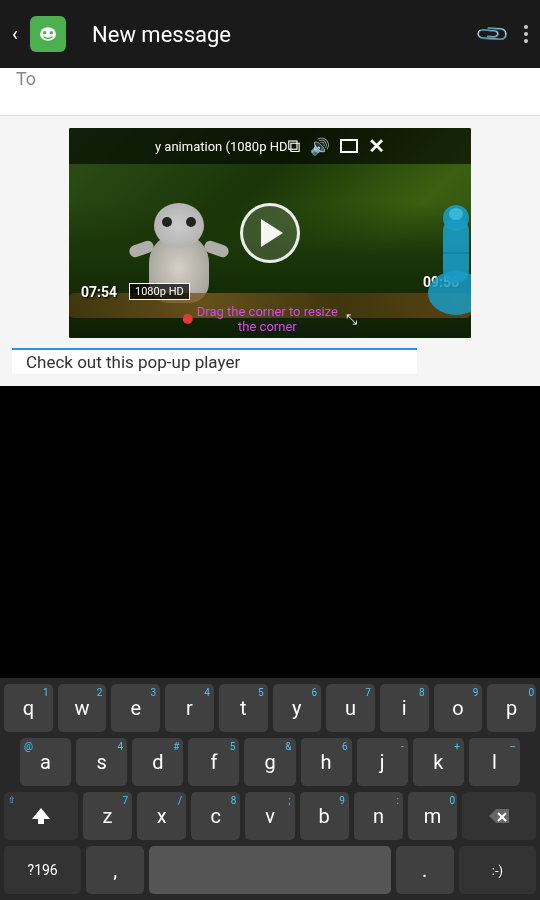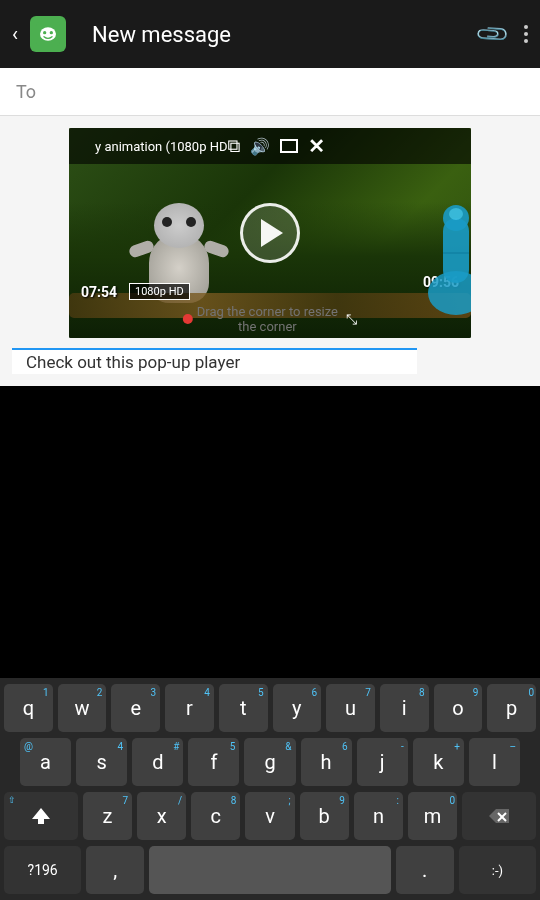--- a/index.html
+++ b/index.html
@@ -50,21 +50,21 @@
       height: 4px;
       background: #ccc;
       border-radius: 50%;
     }
 
     
     .to-field {
       background: #fff;
       height: 48px;
       display: flex;
-      align-items: center;
+      align-items: flex-start;
       padding: 0 16px;
       border-bottom: 1px solid #ddd;
     }
     .to-label {
       color: #888;
       font-size: 18px;
       font-weight: 400;
     }
     .to-input {
       flex: 1;
@@ -95,22 +95,22 @@
     }
 
     .video-title-bar {
       position: absolute;
       top: 0;
       left: 0;
       right: 0;
       background: rgba(0,0,0,0.6);
       display: flex;
       align-items: center;
-      justify-content: flex-start;
-      padding: 6px 26px;
+      justify-content: center;
+      padding: 6px 12px;
       z-index: 10;
     }
     .video-title-text {
       color: #fff;
       font-size: 13px;
     }
     .video-controls-top {
       display: flex;
       gap: 10px;
       align-items: center;
@@ -175,21 +175,21 @@
       z-index: 10;
       white-space: nowrap;
     }
     .drag-dot {
       width: 10px;
       height: 10px;
       background: #e53935;
       border-radius: 50%;
     }
     .drag-text {
-      color: #737373;
+      color: #d946ef;
       font-size: 13px;
       text-align: center;
     }
 
     
     .hd-badge {
       position: absolute;
       bottom: 38px;
       left: 60px;
       background: rgba(0,0,0,0.7);

